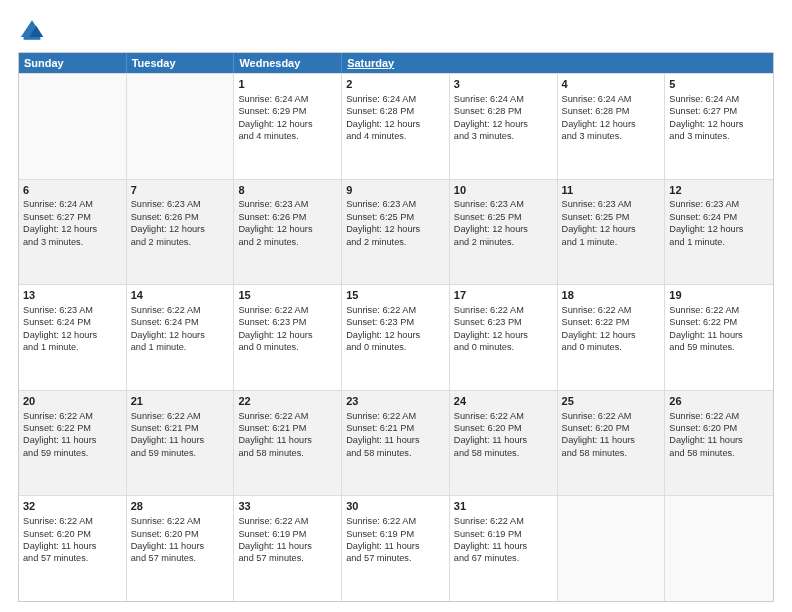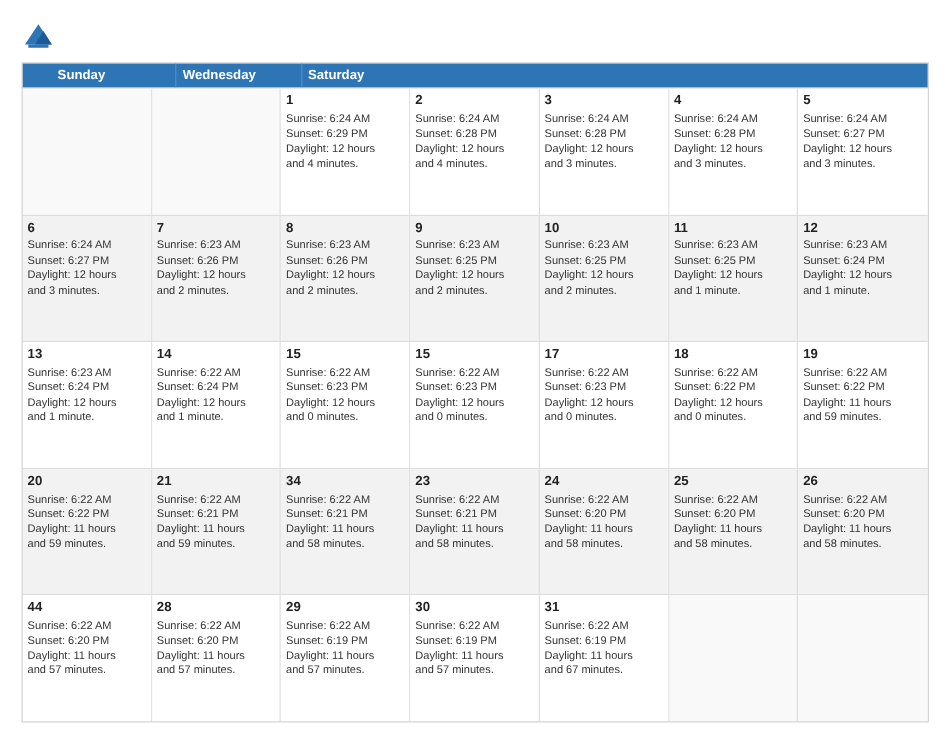--- a/index.html
+++ b/index.html
@@ -57,31 +57,30 @@
     .calendar {
       flex: 1;
       display: flex;
       flex-direction: column;
       border: 1px solid #ccc;
     }
     .cal-header {
       display: grid;
       grid-template-columns: repeat(7, 1fr);
       background: #2e75b6;
-      padding-left: 24px;
     }
     .cal-header-cell {
       color: #fff;
       font-size: 11px;
       font-weight: bold;
       text-align: left;
       padding: 4px 5px;
       border-right: 1px solid #4a90d0;
     }
-    .cal-header-cell:last-child { border-right: none; }
+    .cal-header-cell:last-child { border-right: none; text-decoration: underline; }
     .cal-body {
       flex: 1;
       display: flex;
       flex-direction: column;
     }
     .cal-row {
       display: grid;
       grid-template-columns: repeat(7, 1fr);
       flex: 1;
       border-top: 1px solid #ddd;
@@ -124,20 +123,21 @@
     </div>
     <div class="title-block">
       <div class="main-title"></div>
       <div class="subtitle"></div>
     </div>
   </div>
 
   <div class="calendar">
     <div class="cal-header" id="cal-header-row">
         <div class="cal-header-cell">Sunday</div>
+        <div class="cal-header-cell">Tuesday</div>
         <div class="cal-header-cell">Wednesday</div>
         <div class="cal-header-cell">Saturday</div>
       </div>
     <div class="cal-body" id="cal-body">
         <div class="cal-row">
           <div class="cal-cell empty"></div>
           <div class="cal-cell empty"></div>
           <div class="cal-cell">
             <span class="day-num">1</span>
             <span style="display: block;">Sunrise: 6:24 AM</span>
@@ -285,21 +285,21 @@
             <span style="display: block;">and 59 minutes.</span>
           </div>
           <div class="cal-cell alt-row">
             <span class="day-num">21</span>
             <span style="display: block;">Sunrise: 6:22 AM</span>
             <span style="display: block;">Sunset: 6:21 PM</span>
             <span style="display: block;">Daylight: 11 hours</span>
             <span style="display: block;">and 59 minutes.</span>
           </div>
           <div class="cal-cell alt-row">
-            <span class="day-num">34</span>
+            <span class="day-num">22</span>
             <span style="display: block;">Sunrise: 6:22 AM</span>
             <span style="display: block;">Sunset: 6:21 PM</span>
             <span style="display: block;">Daylight: 11 hours</span>
             <span style="display: block;">and 58 minutes.</span>
           </div>
           <div class="cal-cell alt-row">
             <span class="day-num">23</span>
             <span style="display: block;">Sunrise: 6:22 AM</span>
             <span style="display: block;">Sunset: 6:21 PM</span>
             <span style="display: block;">Daylight: 11 hours</span>
@@ -322,35 +322,35 @@
           <div class="cal-cell alt-row">
             <span class="day-num">26</span>
             <span style="display: block;">Sunrise: 6:22 AM</span>
             <span style="display: block;">Sunset: 6:20 PM</span>
             <span style="display: block;">Daylight: 11 hours</span>
             <span style="display: block;">and 58 minutes.</span>
           </div>
         </div>
         <div class="cal-row">
           <div class="cal-cell">
-            <span class="day-num">44</span>
+            <span class="day-num">32</span>
             <span style="display: block;">Sunrise: 6:22 AM</span>
             <span style="display: block;">Sunset: 6:20 PM</span>
             <span style="display: block;">Daylight: 11 hours</span>
             <span style="display: block;">and 57 minutes.</span>
           </div>
           <div class="cal-cell">
             <span class="day-num">28</span>
             <span style="display: block;">Sunrise: 6:22 AM</span>
             <span style="display: block;">Sunset: 6:20 PM</span>
             <span style="display: block;">Daylight: 11 hours</span>
             <span style="display: block;">and 57 minutes.</span>
           </div>
           <div class="cal-cell">
-            <span class="day-num">29</span>
+            <span class="day-num">33</span>
             <span style="display: block;">Sunrise: 6:22 AM</span>
             <span style="display: block;">Sunset: 6:19 PM</span>
             <span style="display: block;">Daylight: 11 hours</span>
             <span style="display: block;">and 57 minutes.</span>
           </div>
           <div class="cal-cell">
             <span class="day-num">30</span>
             <span style="display: block;">Sunrise: 6:22 AM</span>
             <span style="display: block;">Sunset: 6:19 PM</span>
             <span style="display: block;">Daylight: 11 hours</span>

